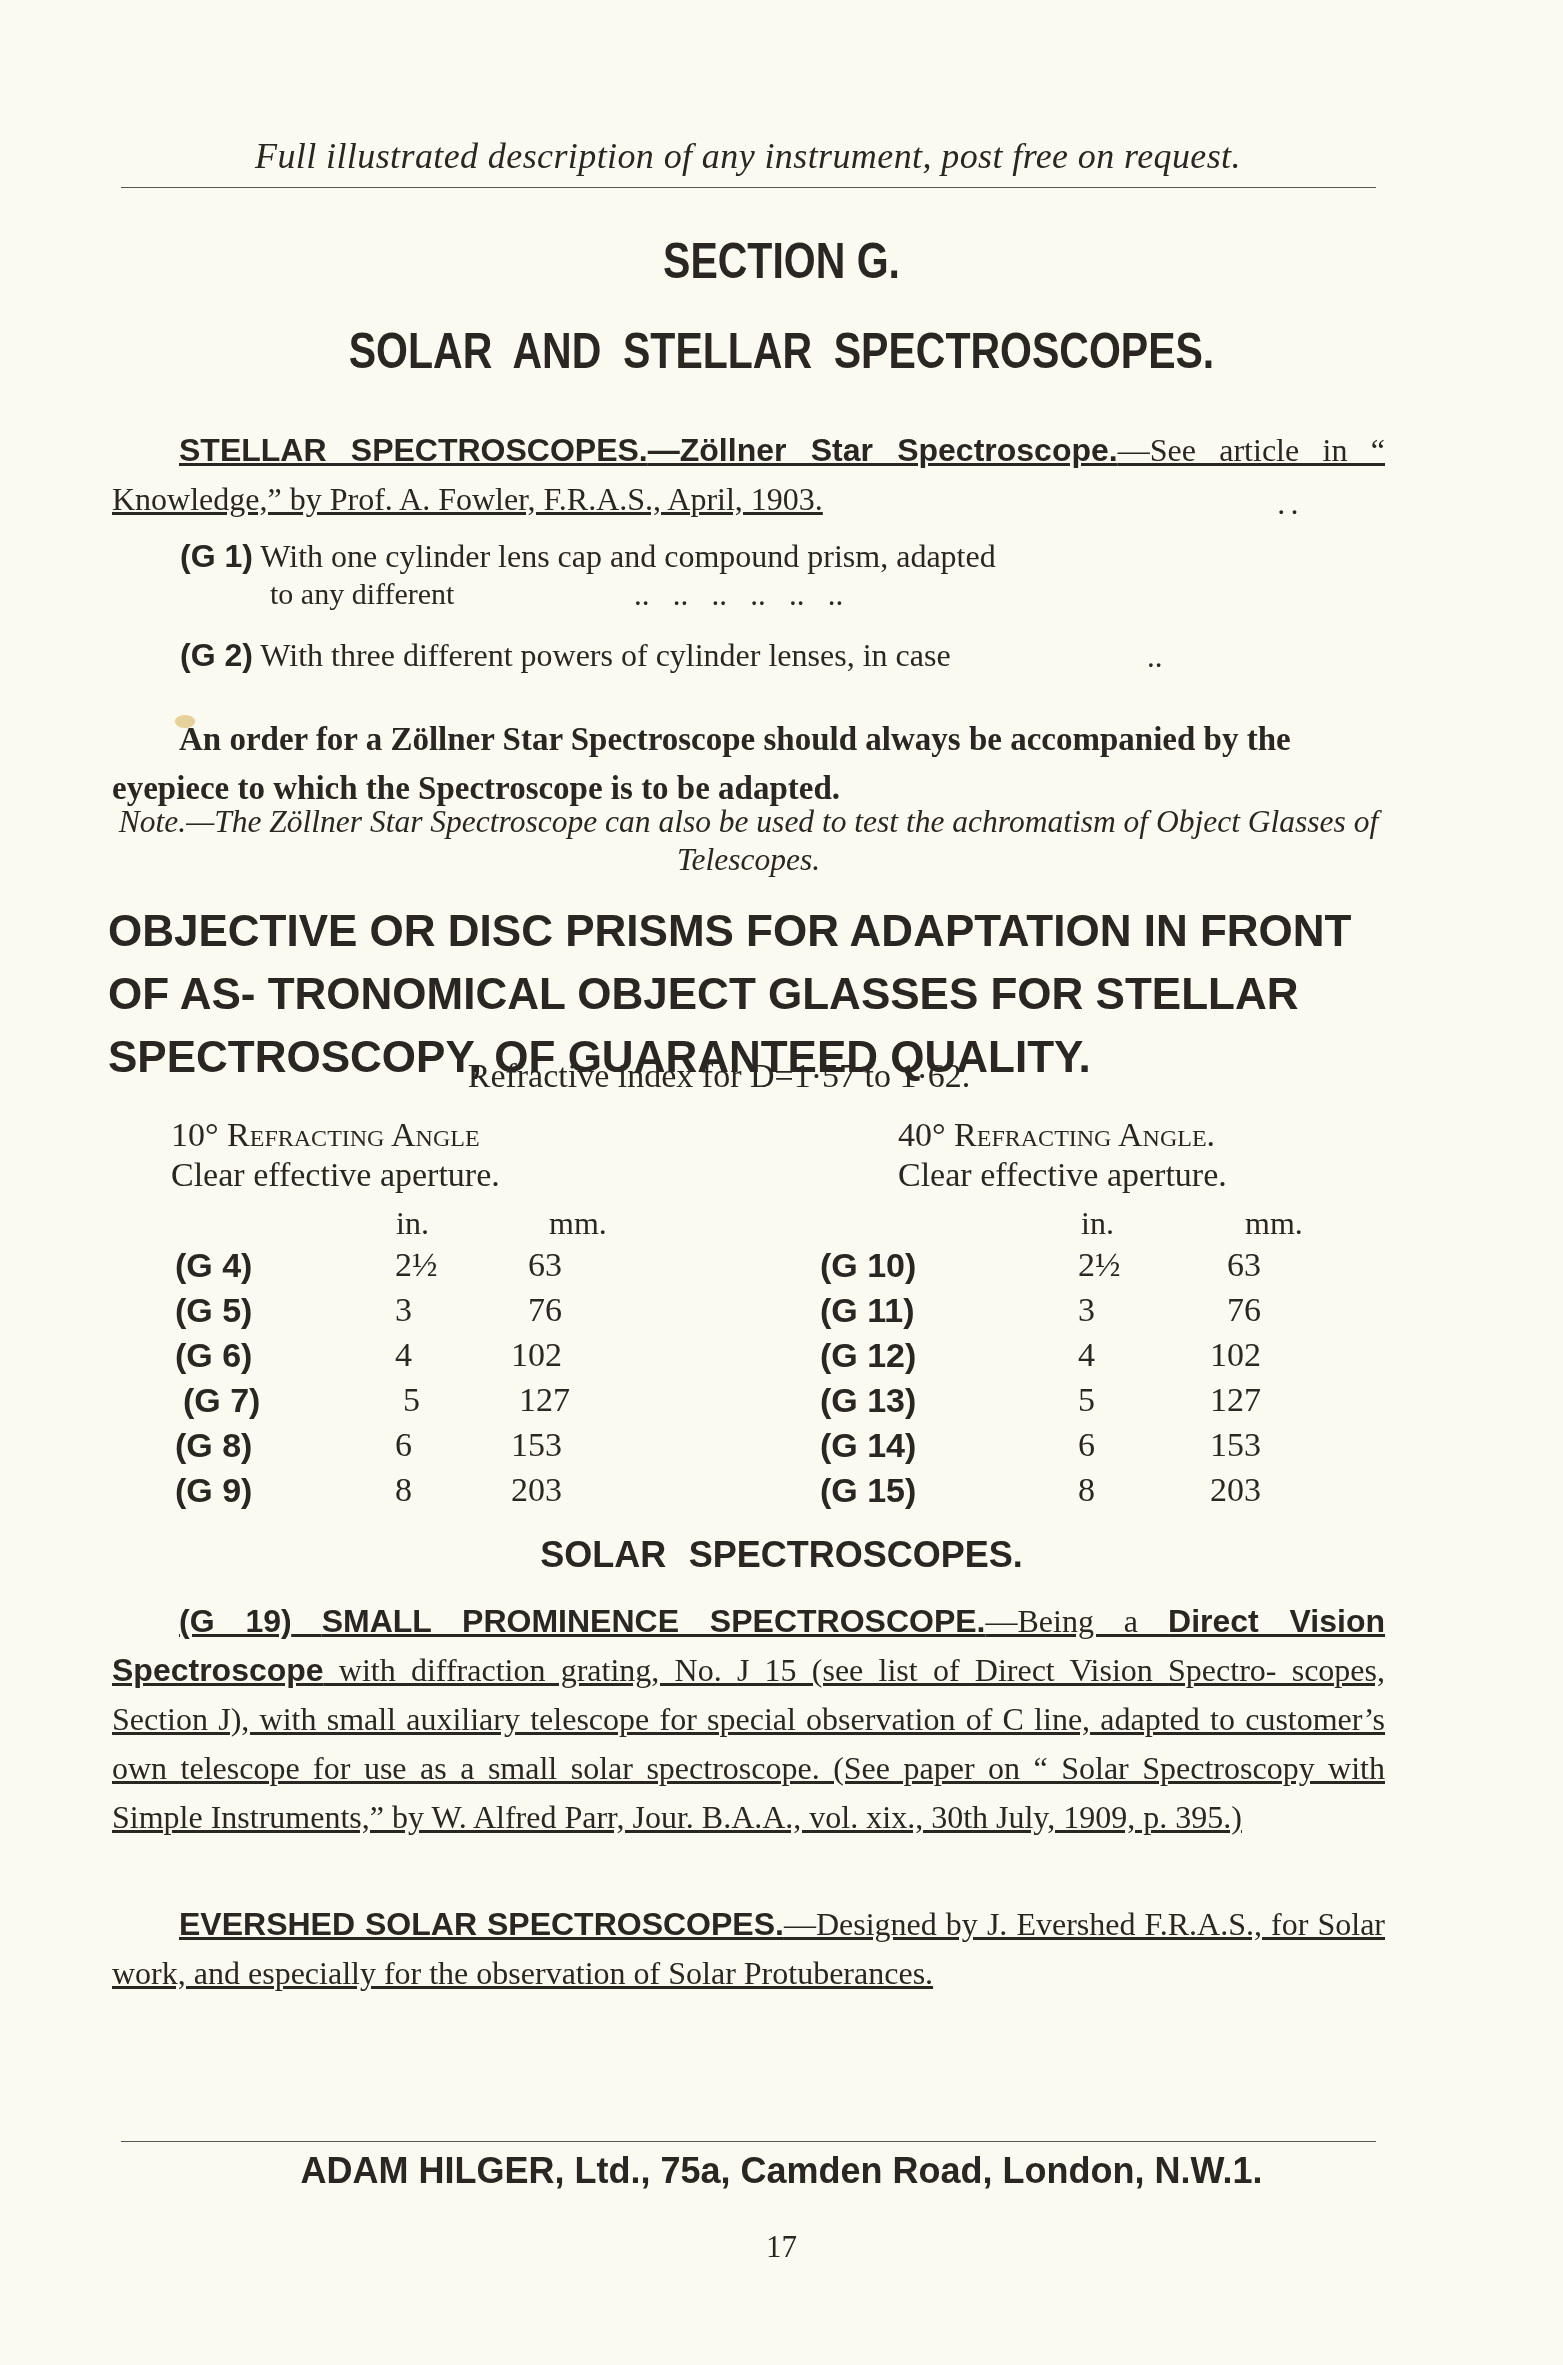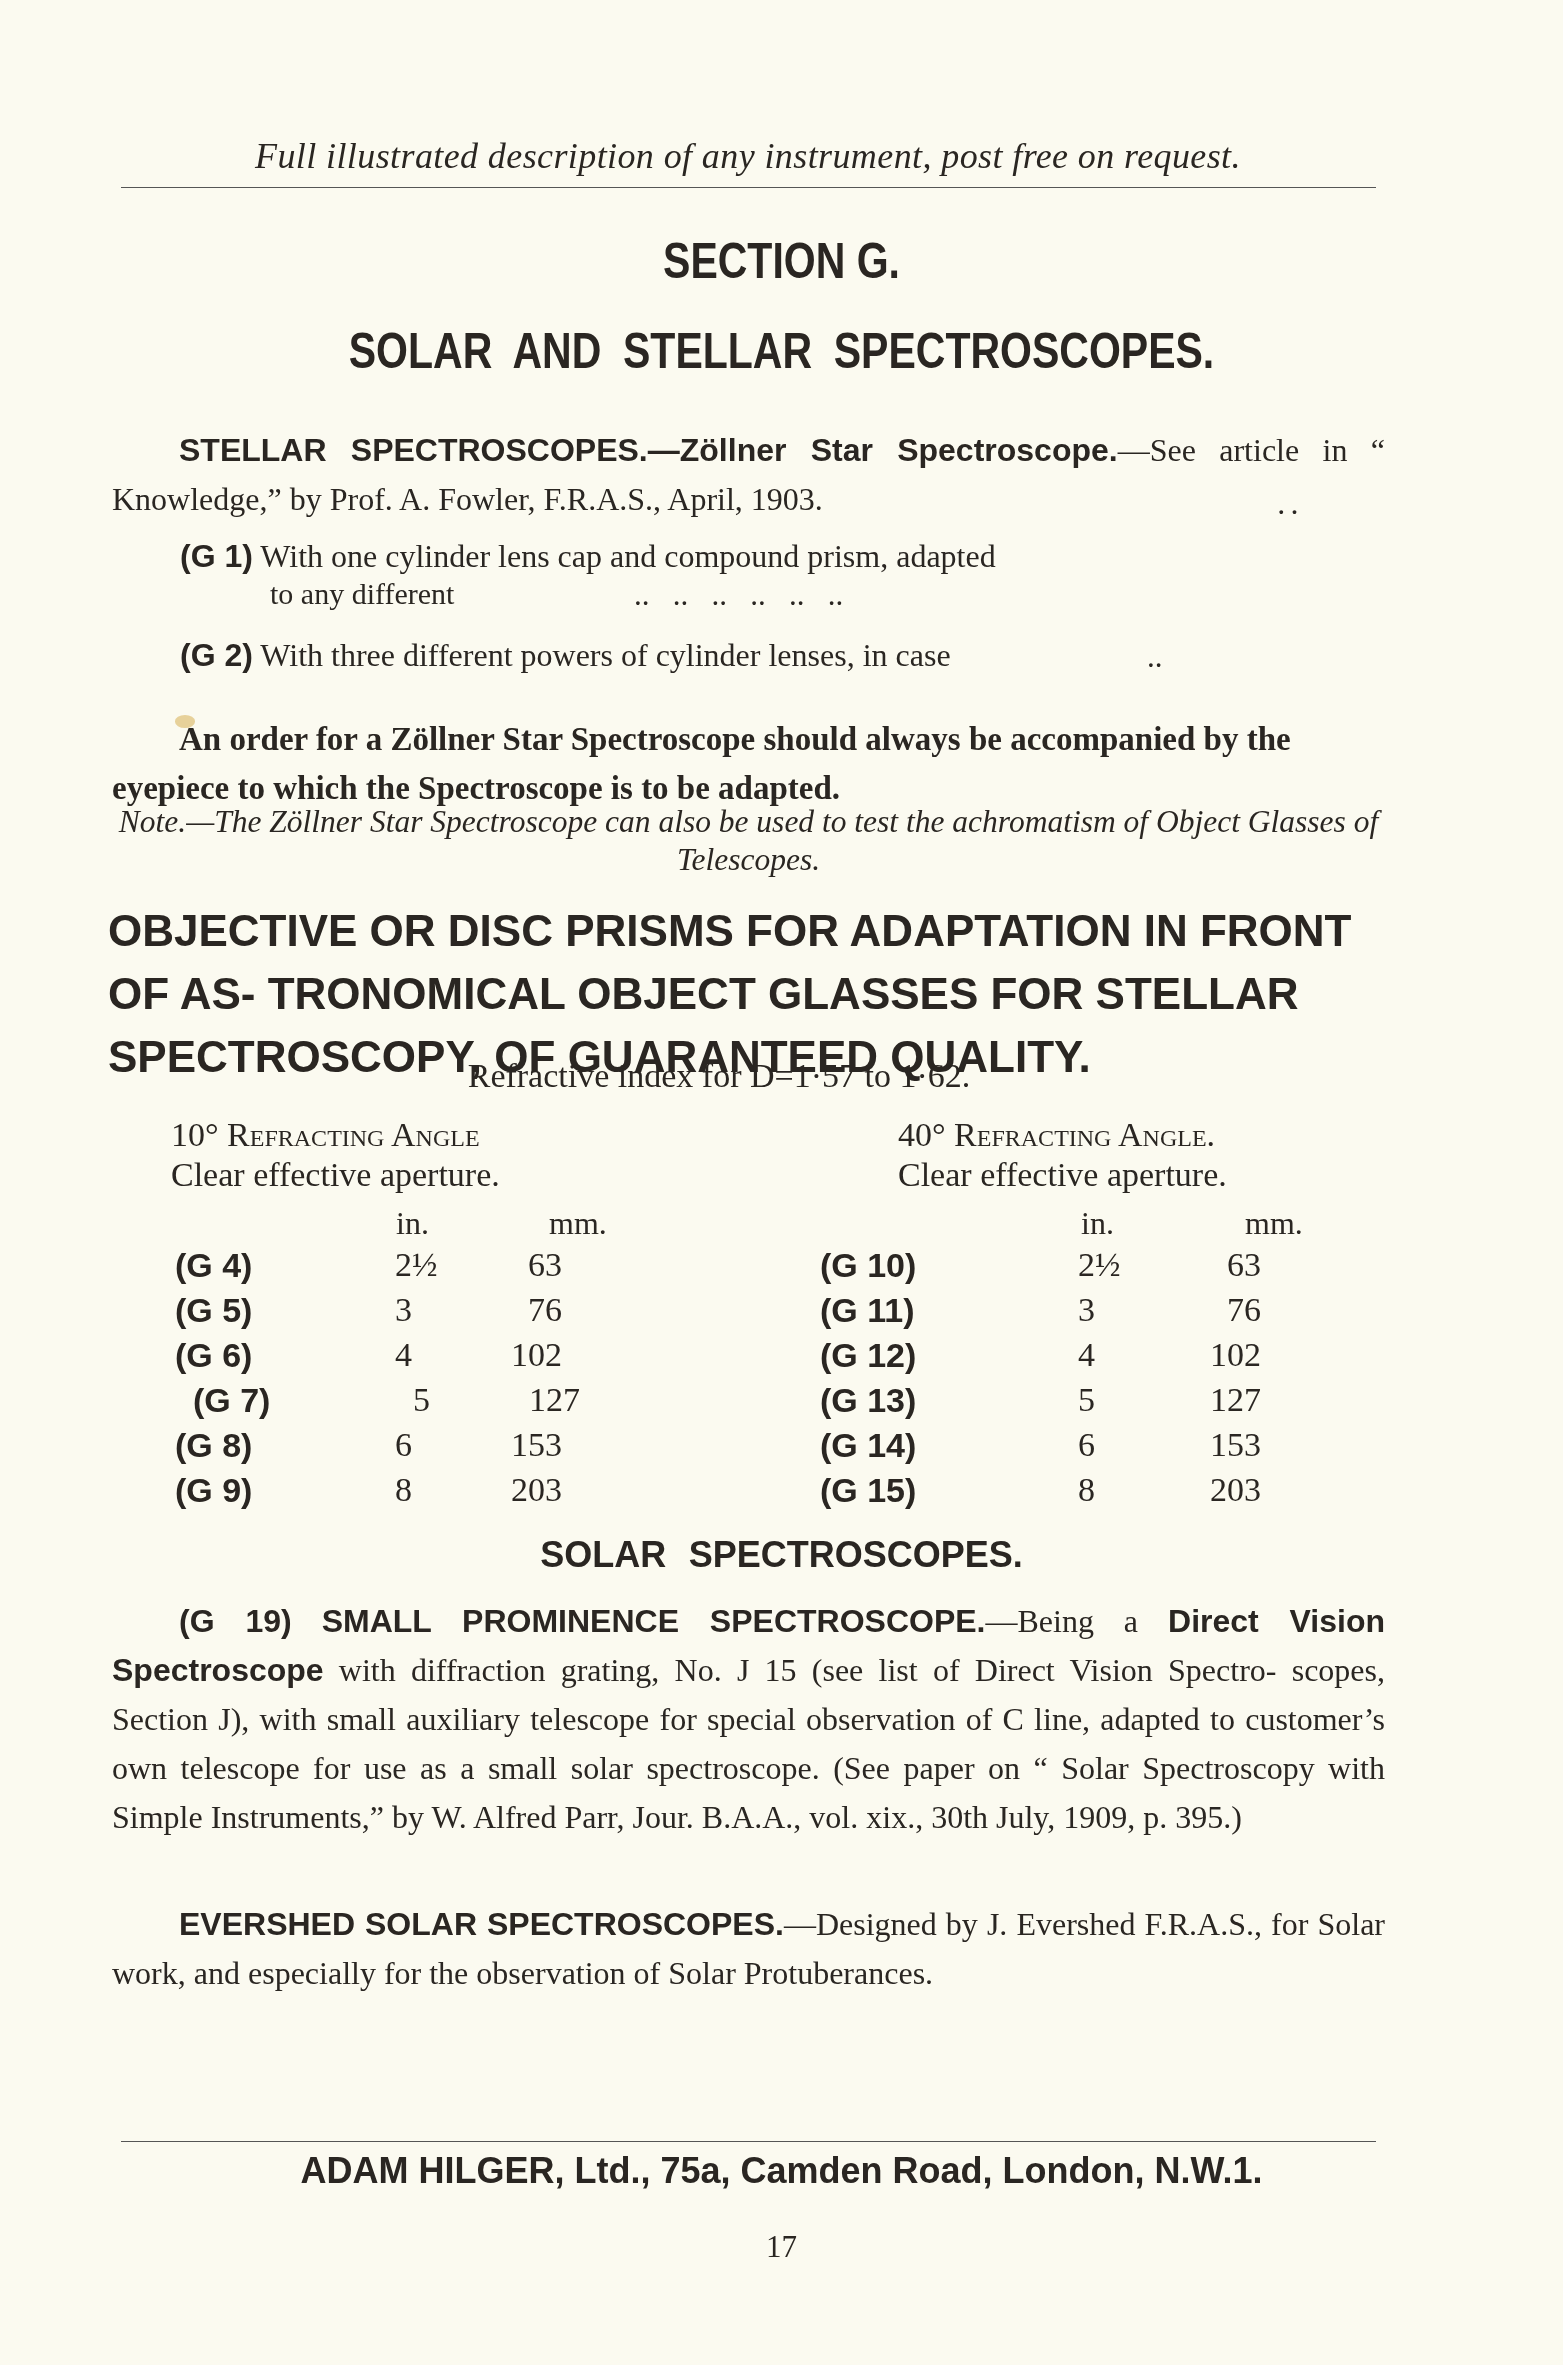--- a/index.html
+++ b/index.html
@@ -13,21 +13,21 @@
   }
   .page { position: absolute; left: 0; top: 0; width: 1563px; height: 2366px; }
   .abs { position: absolute; }
   .header-line {
     left: 115px; top: 135px; width: 1266px; text-align: center;
     font-style: italic; font-size: 36px; letter-spacing: 0.4px;
   }
   .rule { position: absolute; left: 121px; width: 1255px; height: 0; border-top: 1.8px solid #555; }
   .title1 { left: 0; top: 232px; width: 1563px; text-align: center; font-weight: bold; font-size: 50px; font-family: "Liberation Sans", sans-serif; transform: scaleX(0.82); }
   .title2 { left: 0; top: 322px; width: 1563px; text-align: center; font-weight: bold; font-size: 50px; font-family: "Liberation Sans", sans-serif; transform: scaleX(0.82); word-spacing: 12.6px; }
-  .para { left: 112px; width: 1273px; font-size: 32px; line-height: 49px; text-align: justify; }
+  .para { left: 112px; width: 1273px; font-size: 32px; line-height: 49px; text-align: justify; text-decoration: underline; }
   .bold-sans { font-weight: bold; font-family: "Liberation Sans", sans-serif; }
   .indent { text-indent: 67px; }
   .item { left: 180px; font-size: 32px; line-height: 40px; }
   .dots { letter-spacing: 5.4px; }
   .order-note { left: 112px; top: 691px; width: 1273px; font-size: 33px; line-height: 49px; font-weight: bold; font-family: Liberation Serif, serif; text-indent: 67px; margin-top: 24px; }
   .note { left: 112px; top: 803px; width: 1273px; font-size: 31.5px; line-height: 38px; font-style: italic; text-align: center; }
   .objective { left: 108px; top: 899px; width: 1277px; font-size: 44px; line-height: 63px; font-weight: bold; font-family: "Liberation Sans", sans-serif; }
   .refractive { left: 0; top: 1057px; width: 1438px; text-align: center; font-size: 34px; }
   .angle { font-size: 34px; line-height: 40px; }
   .sc { font-variant: small-caps; }
@@ -104,21 +104,21 @@
       <div style="position: absolute; top: 45px; left: 0px; width: 540px; height: 45px;">
         <span class="code" style="left: 0px;">(G 5)</span>
         <span class="inch" style="left: 220px;">3</span>
         <span class="mm" style="left: 306px;">76</span>
       </div>
       <div style="position: absolute; top: 90px; left: 0px; width: 540px; height: 45px;">
         <span class="code" style="left: 0px;">(G 6)</span>
         <span class="inch" style="left: 220px;">4</span>
         <span class="mm" style="left: 306px;">102</span>
       </div>
-      <div style="position: absolute; top: 135px; left: 18px; width: 540px; height: 45px;">
+      <div style="position: absolute; top: 135px; left: 8px; width: 540px; height: 45px;">
         <span class="code" style="left: 0px;">(G 7)</span>
         <span class="inch" style="left: 220px;">5</span>
         <span class="mm" style="left: 306px;">127</span>
       </div>
       <div style="position: absolute; top: 180px; left: 0px; width: 540px; height: 45px;">
         <span class="code" style="left: 0px;">(G 8)</span>
         <span class="inch" style="left: 220px;">6</span>
         <span class="mm" style="left: 306px;">153</span>
       </div>
       <div style="position: absolute; top: 225px; left: 0px; width: 540px; height: 45px;">

